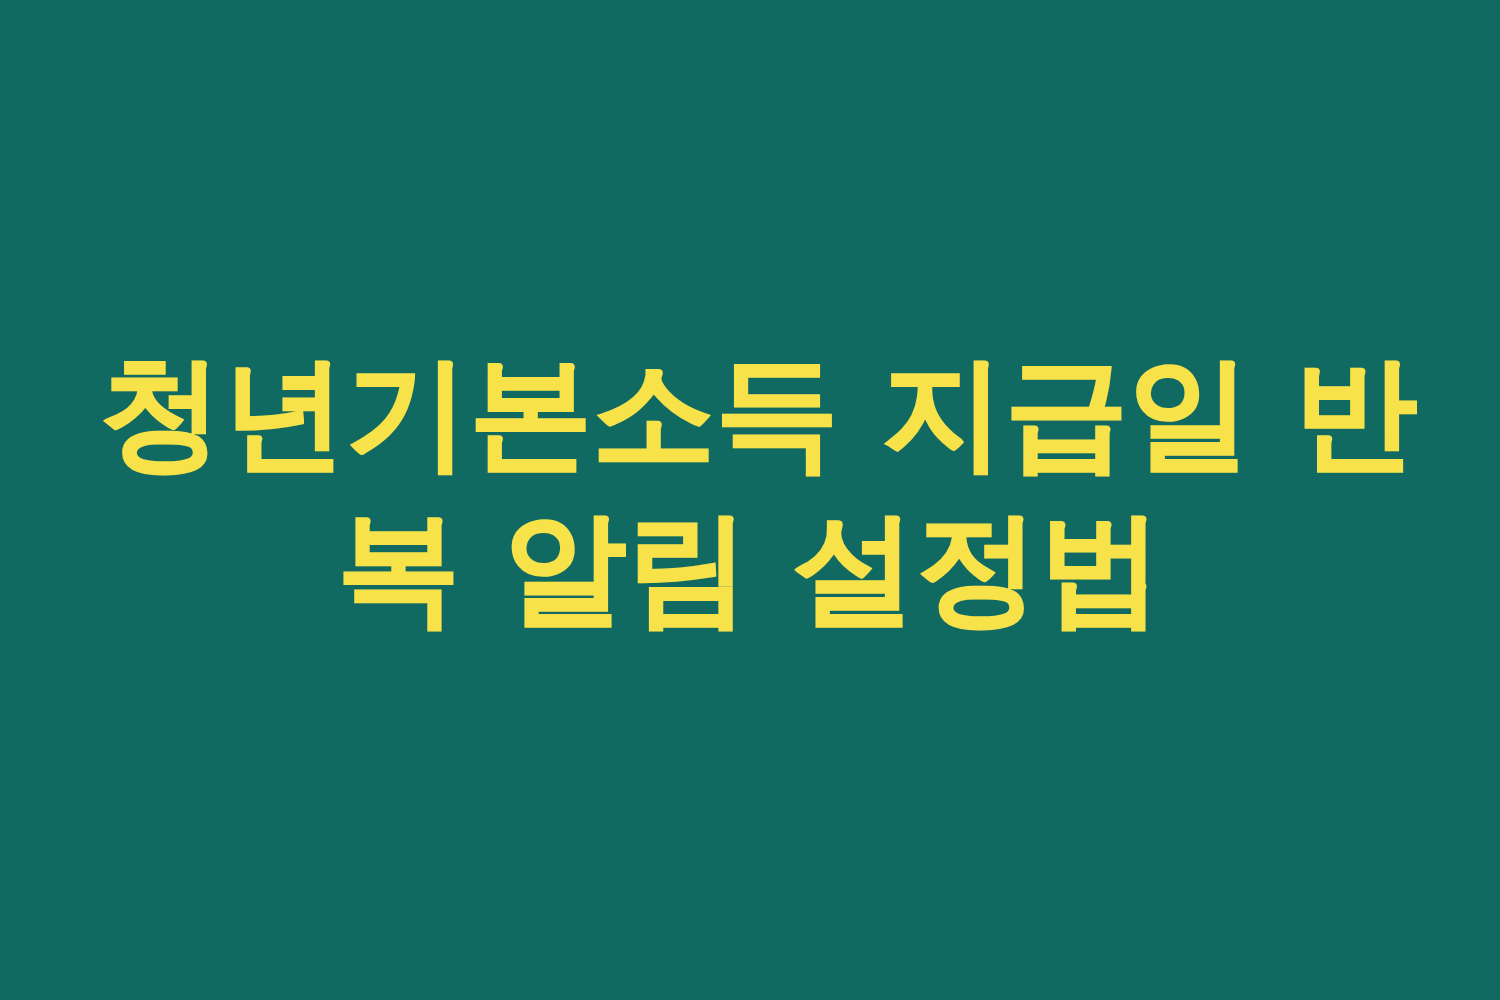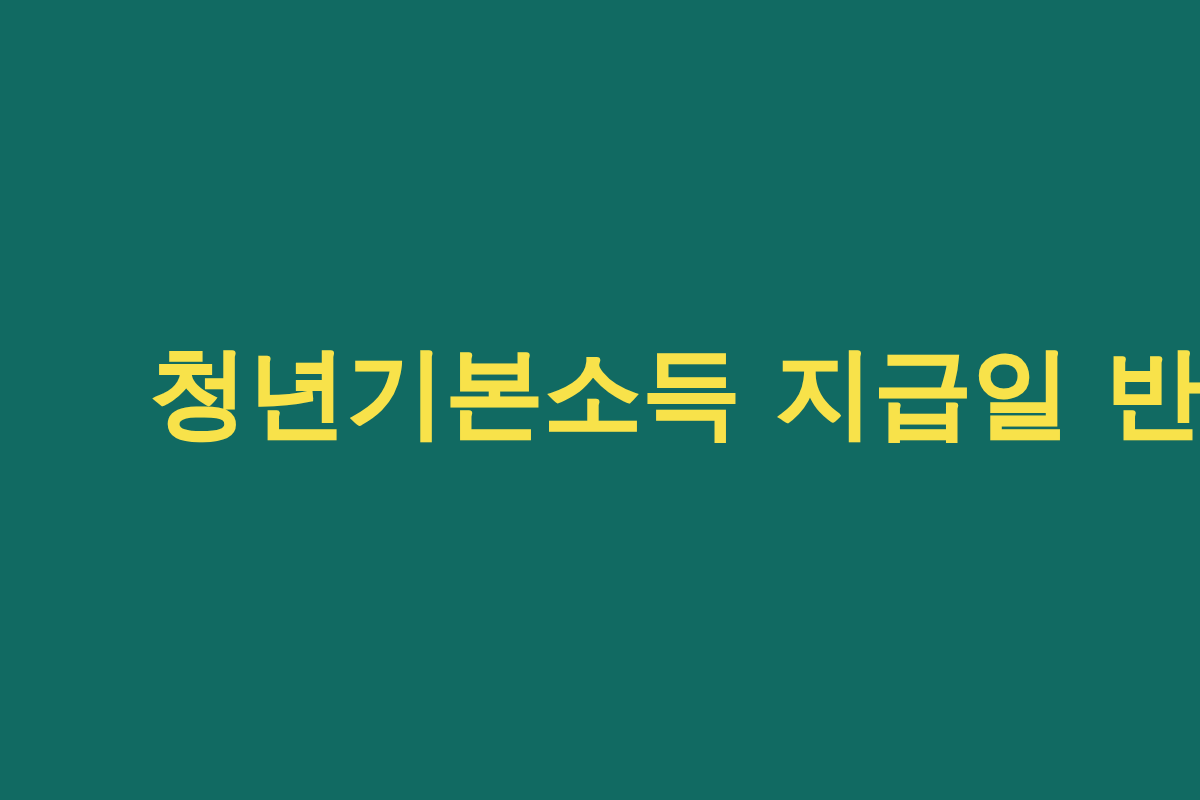--- a/index.html
+++ b/index.html
@@ -15,21 +15,21 @@
     font-family: "DejaVu Sans", "Liberation Sans", sans-serif;
   }
 
   #thumbnail-card {
     position: relative;
     width: 1200px;
     height: 800px;
     background: #116a62;
     display: flex;
     align-items: center;
-    justify-content: flex-end;
+    justify-content: center;
     box-sizing: border-box;
   }
 
   #title-block {
     width: 1060px;
     text-align: center;
     
     margin-top: -14px;
     padding: 0 10px;
     box-sizing: border-box;
@@ -52,16 +52,17 @@
 </style>
 </head>
 <body>
 
 <div id="thumbnail-card" style="background: rgb(17, 106, 98);">
 
   <div id="title-block">
 
     <span class="title-line" style="color: rgb(248, 226, 74); -webkit-text-stroke: 1.5px rgb(248, 226, 74); font-size: 98px;">청년기본소득 지급일 반</span>
 
+    <span class="title-line" style="color: rgb(248, 226, 74); -webkit-text-stroke: 1.5px rgb(248, 226, 74); font-size: 98px;">복 알림 설정법</span>
 
   </div>
 
 </div>
 
 </body></html>

